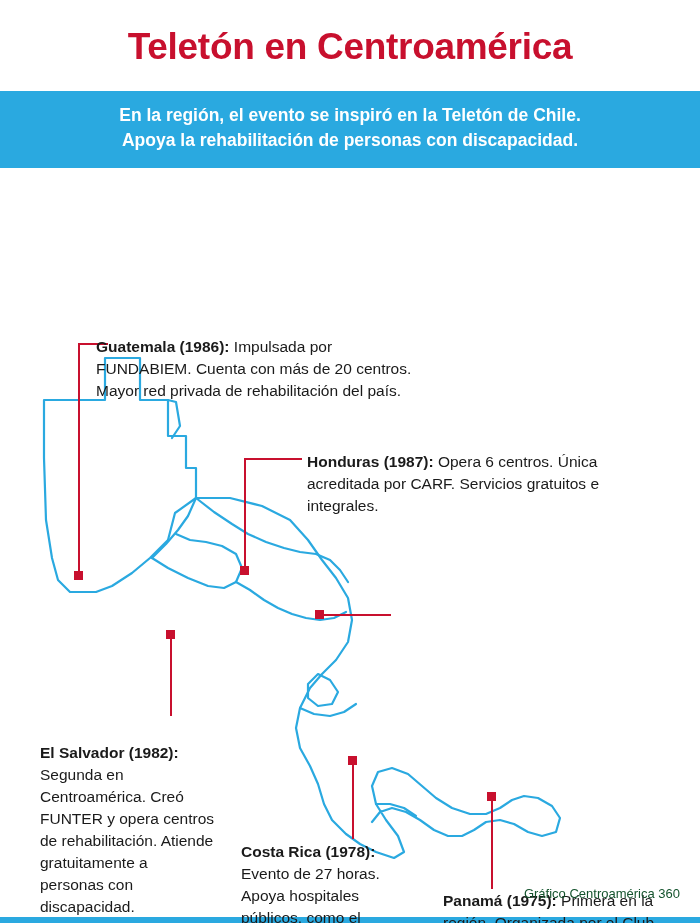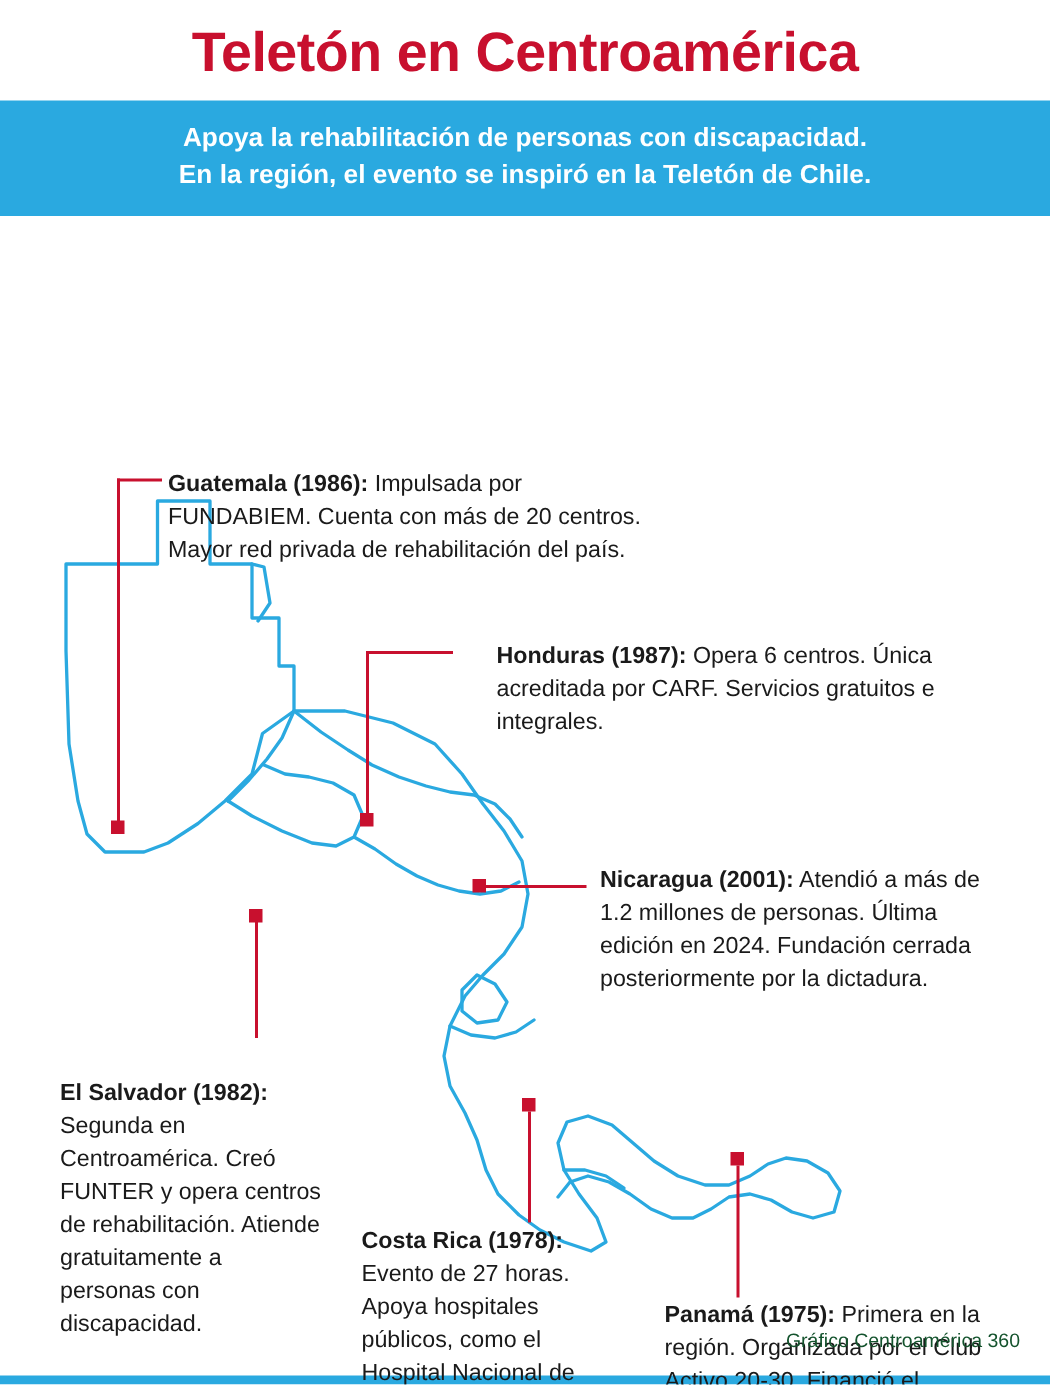--- a/index.html
+++ b/index.html
@@ -28,21 +28,21 @@
     padding: 16px 0 12px 0;
     text-align: center;
     box-sizing: border-box;
   }
   .title-text {
     font-size: 37px;
     font-weight: bold;
     color: #c8102e;
     letter-spacing: -0.3px;
     line-height: 1.05;
-    margin: 0;
+    margin: 12px;
   }
   
   .subtitle-band {
     width: 100%;
     background: #2aa9e0;
     color: #ffffff;
     box-sizing: border-box;
     padding: 12px 24px 14px 24px;
     text-align: center;
   }
@@ -81,22 +81,22 @@
     background: #c8102e;
   }
   .leader {
     position: absolute;
     background: #c8102e;
   }
   .leader.v { width: 2px; }
   .leader.h { height: 2px; }
 
   
-  #callout-guatemala { left: 112px; top: 168px; width: 320px; }
-  #callout-honduras  { left: 307px; top: 283px; width: 360px; margin-left: 24px; }
+  #callout-guatemala { left: 96px; top: 168px; width: 320px; }
+  #callout-honduras  { left: 307px; top: 283px; width: 360px; }
   #callout-nicaragua { left: 400px; top: 432px; width: 275px; }
   #callout-elsalvador{ left: 40px;  top: 574px; width: 175px; }
   #callout-costarica { left: 241px; top: 673px; width: 180px; }
   #callout-panama    { left: 443px; top: 722px; width: 215px; }
 
   
   .credit {
     position: absolute;
     right: 20px;
     bottom: 16px;
@@ -108,22 +108,22 @@
 </head>
 <body>
 
 <div class="infographic">
 
   <div class="title-bar">
     <h1 class="title-text">Teletón en Centroamérica</h1>
   </div>
 
   <div class="subtitle-band">
+    <div class="subtitle-line">En la región, el evento se inspiró en la Teletón de Chile.</div>
     <div class="subtitle-line">Apoya la rehabilitación de personas con discapacidad.</div>
-    <div class="subtitle-line">En la región, el evento se inspiró en la Teletón de Chile.</div>
   </div>
 
   <div class="stage">
 
     <svg class="map-svg" viewBox="0 0 700 740" aria-hidden="true">
       <g fill="none" stroke="#2aa9e0" stroke-width="2.2" stroke-linejoin="round" stroke-linecap="round">
 
         <path d="M44,290 L44,232 L105,232 L105,190 L140,190 L140,232 L168,232
                  L168,268 L186,268 L186,300 L196,300 L196,330
                  L175,345 L168,372 L150,390 L132,405 L112,418 L96,424
@@ -182,23 +182,20 @@
     <div class="leader v" style="left:491px; top:633px; height:88px;"></div>
 
     <div class="callout" id="callout-guatemala">
       <span class="lead">Guatemala (1986):</span><span> Impulsada por FUNDABIEM. Cuenta con más de 20 centros. Mayor red privada de rehabilitación del país.</span>
     </div>
 
     <div class="callout" id="callout-honduras">
       <span class="lead">Honduras (1987):</span><span> Opera 6 centros. Única acreditada por CARF. Servicios gratuitos e integrales.</span>
     </div>
 
-    <div class="callout" id="callout-nicaragua">
-      <span class="lead">Nicaragua (2001):</span><span> Atendió a más de 1.2 millones de personas. Última edición en 2024. Fundación cerrada posteriormente por la dictadura.</span>
-    </div>
 
     <div class="callout" id="callout-elsalvador">
       <span class="lead">El Salvador (1982):</span><span> Segunda en Centroamérica. Creó FUNTER y opera centros de rehabilitación. Atiende gratuitamente a personas con discapacidad.</span>
     </div>
 
     <div class="callout" id="callout-costarica">
       <span class="lead">Costa Rica (1978):</span><span> Evento de 27 horas. Apoya hospitales públicos, como el Hospital Nacional de Niños y el de Geriatría.</span>
     </div>
 
     <div class="callout" id="callout-panama">

